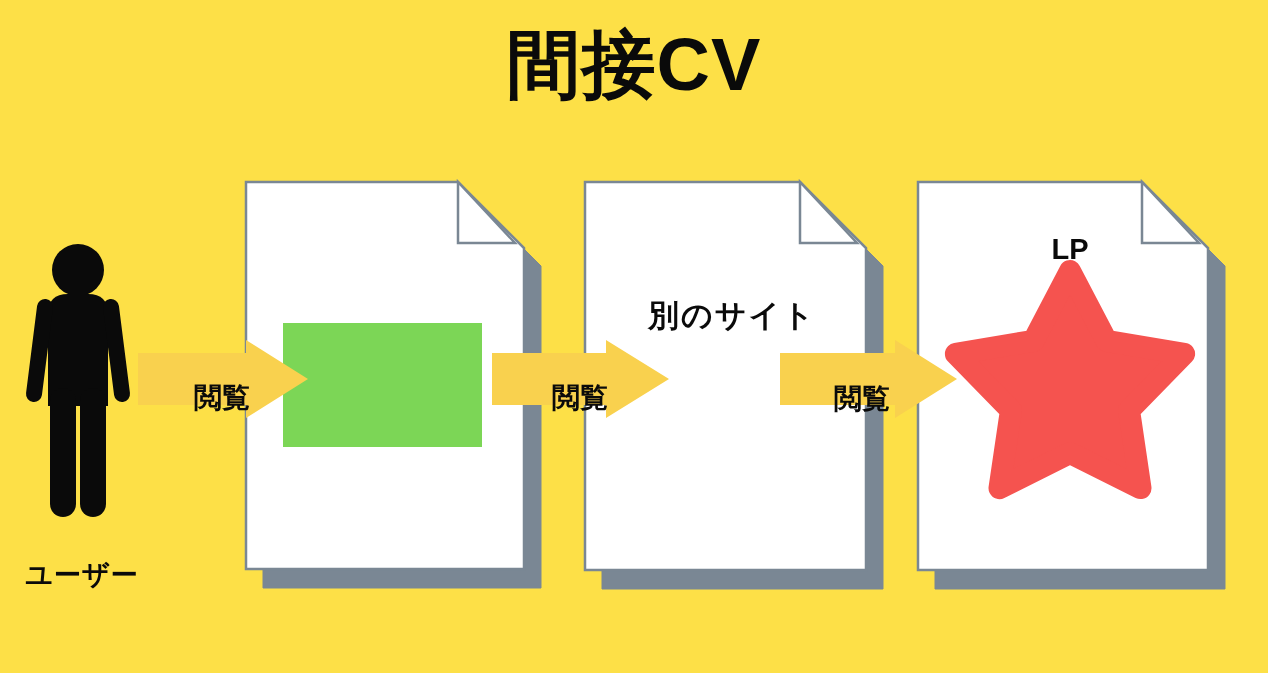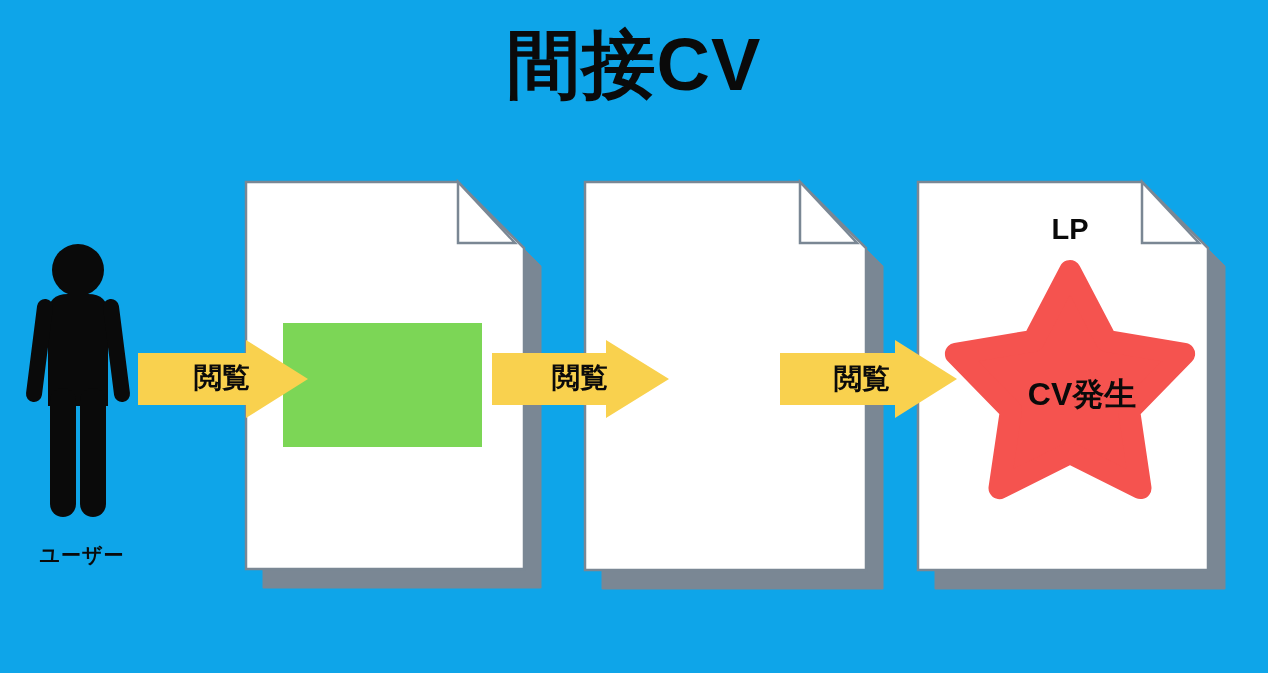--- a/index.html
+++ b/index.html
@@ -6,45 +6,45 @@
     --arrow-yellow:#F9D14E;
     --ad-green:#7CD656;
     --star-red:#F5534F;
     --doc-gray:#7A8794;
     --ink:#0a0a0a;
   }
   html,body{margin:0;padding:0;background:#ffffff;}
   .canvas{
     position:relative;
     width:1268px;height:673px;
-    background:#0ea5e9;
+    background:#fde047;
     overflow:hidden;
     font-family:"Liberation Sans","DejaVu Sans",sans-serif;
     color:var(--ink);
   }
   .artwork{position:absolute;left:0;top:0;width:1268px;height:673px;}
   .page-body{fill:#ffffff;stroke:var(--doc-gray);stroke-width:2.5;stroke-linejoin:miter;}
   .page-fold{fill:#ffffff;stroke:var(--doc-gray);stroke-width:2.5;stroke-linejoin:miter;}
   .page-shadow{fill:var(--doc-gray);stroke:var(--doc-gray);stroke-width:1;}
   .arrow{fill:var(--arrow-yellow);}
   .star{fill:var(--star-red);stroke:var(--star-red);stroke-width:22;stroke-linejoin:round;}
   .adbox{fill:var(--ad-green);}
   .person{fill:var(--ink);stroke:none;}
   .person-limb{stroke:var(--ink);stroke-linecap:round;fill:none;}
 
   .title{
     position:absolute;top:16px;left:50%;transform:translateX(-50%);
     font-size:74px;font-weight:800;letter-spacing:1px;white-space:nowrap;
   }
   .lbl{
     position:absolute;transform:translate(-50%,-50%);
-    white-space:nowrap;line-height:1;
+    white-space:nowrap;line-height:1;margin-top:20px;
   }
   .lbl-arrow{font-size:28px;font-weight:700;}
-  .lbl-user{font-size:20px;font-weight:600;letter-spacing:1px;}
+  .lbl-user{font-size:27px;font-weight:600;letter-spacing:1px;}
   .lbl-ad{font-size:30px;font-weight:700;}
   .lbl-site{font-size:31px;font-weight:600;letter-spacing:2px;}
   .lbl-lp{font-size:29px;font-weight:600;}
   .lbl-cv{font-size:32px;font-weight:700;}
 </style>
 </head>
 <body>
 
 <div class="canvas">
 
@@ -89,18 +89,18 @@
 
   <div class="title">間接CV</div>
 
   <div class="lbl lbl-user" style="left:82px;top:555px">ユーザー</div>
 
   <div class="lbl lbl-arrow" style="left:222px;top:378px">閲覧</div>
   <div class="lbl lbl-arrow" style="left:580px;top:378px">閲覧</div>
   <div class="lbl lbl-arrow" style="left:862px;top:379px">閲覧</div>
 
 
+  <div class="lbl lbl-site" style="left:732px;top:295px">別のサイト</div>
 
   <div class="lbl lbl-lp" style="left:1070px;top:229px">LP</div>
 
-  <div class="lbl lbl-cv" style="left:1082px;top:394px">CV発生</div>
 
 </div>
 
 </body></html>

